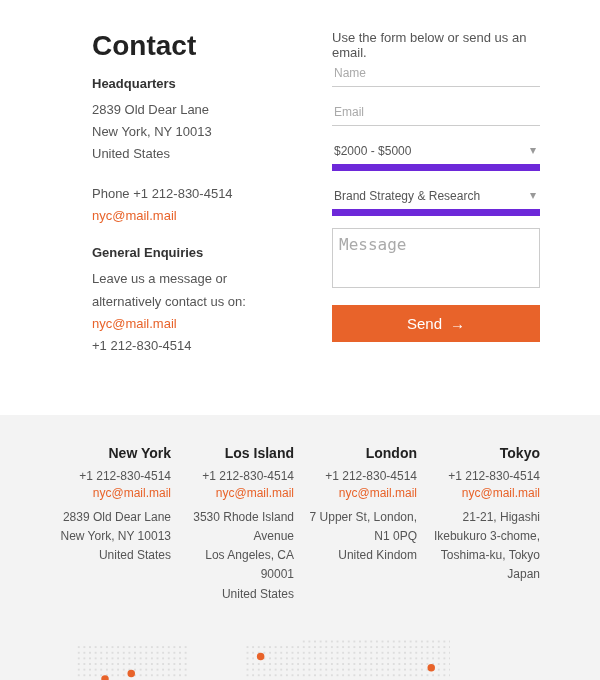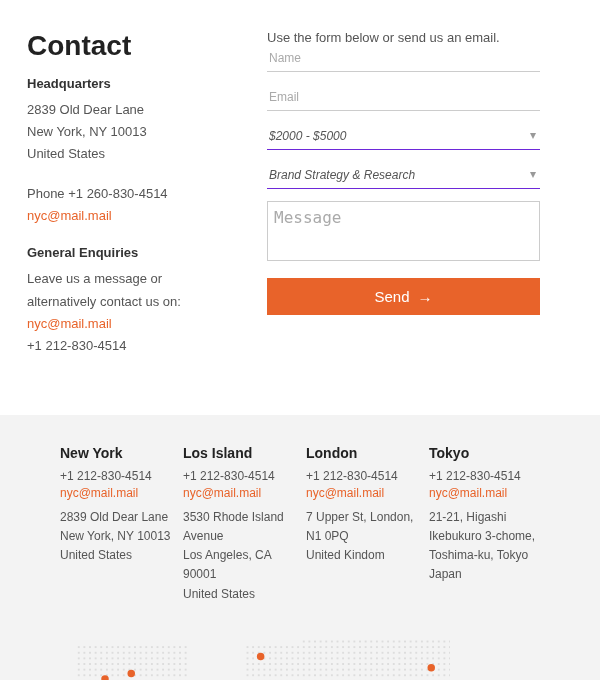--- a/index.html
+++ b/index.html
@@ -8,21 +8,21 @@
       font-size: 13px;
       color: #333;
       background: #fff;
       width: 600px;
       min-height: 680px;
     }
 
     
     .contact-top {
       background: #fff;
-      padding: 30px 60px 40px 27px;
+      padding: 30px 60px 40px 92px;
       display: flex;
       gap: 40px;
     }
 
     .contact-left {
       flex: 0 0 200px;
     }
 
     .contact-right {
       flex: 1;
@@ -86,30 +86,29 @@
       right: 4px;
       top: 5px;
       font-size: 12px;
       color: #999;
       pointer-events: none;
     }
 
     .select-wrapper select {
       width: 100%;
       border: none;
-      border-bottom: 1px solid #6d28d9;
+      border-bottom: 7px solid #6d28d9;
       padding: 6px 2px;
       font-size: 12px;
       color: #555;
       outline: none;
       background: transparent;
       appearance: none;
       -webkit-appearance: none;
       cursor: pointer;
-      font-style: italic;
     }
 
     .form-textarea {
       width: 100%;
       border: 1px solid #ccc;
       padding: 6px;
       font-size: 16px;
       color: #555;
       outline: none;
       background: transparent;
@@ -140,20 +139,21 @@
     
     .offices-section {
       background: #f3f3f3;
       padding: 30px 60px 0 60px;
     }
 
     .offices-grid {
       display: flex;
       gap: 12px;
       padding-bottom: 20px;
+      text-align: right;
     }
 
     .office-col {
       flex: 1;
     }
 
     .office-city {
       font-weight: bold;
       font-size: 14px;
       color: #222;
@@ -203,21 +203,21 @@
   <div class="contact-left">
     <h1 class="contact-title">Contact</h1>
 
     <div class="section-heading">Headquarters</div>
     <div class="contact-info-block">
       <div>2839 Old Dear Lane</div>
       <div>New York, NY 10013</div>
       <div>United States</div>
     </div>
     <div class="contact-info-block">
-      <div>Phone +1 260-830-4514</div>
+      <div>Phone +1 212-830-4514</div>
       <a href="#">nyc@mail.mail</a>
     </div>
 
     <div class="section-heading">General Enquiries</div>
     <div class="contact-info-block">
       <div>Leave us a message or alternatively contact us on:</div>
       <a href="#">nyc@mail.mail</a>
       <div>+1 212-830-4514</div>
     </div>
   </div>

